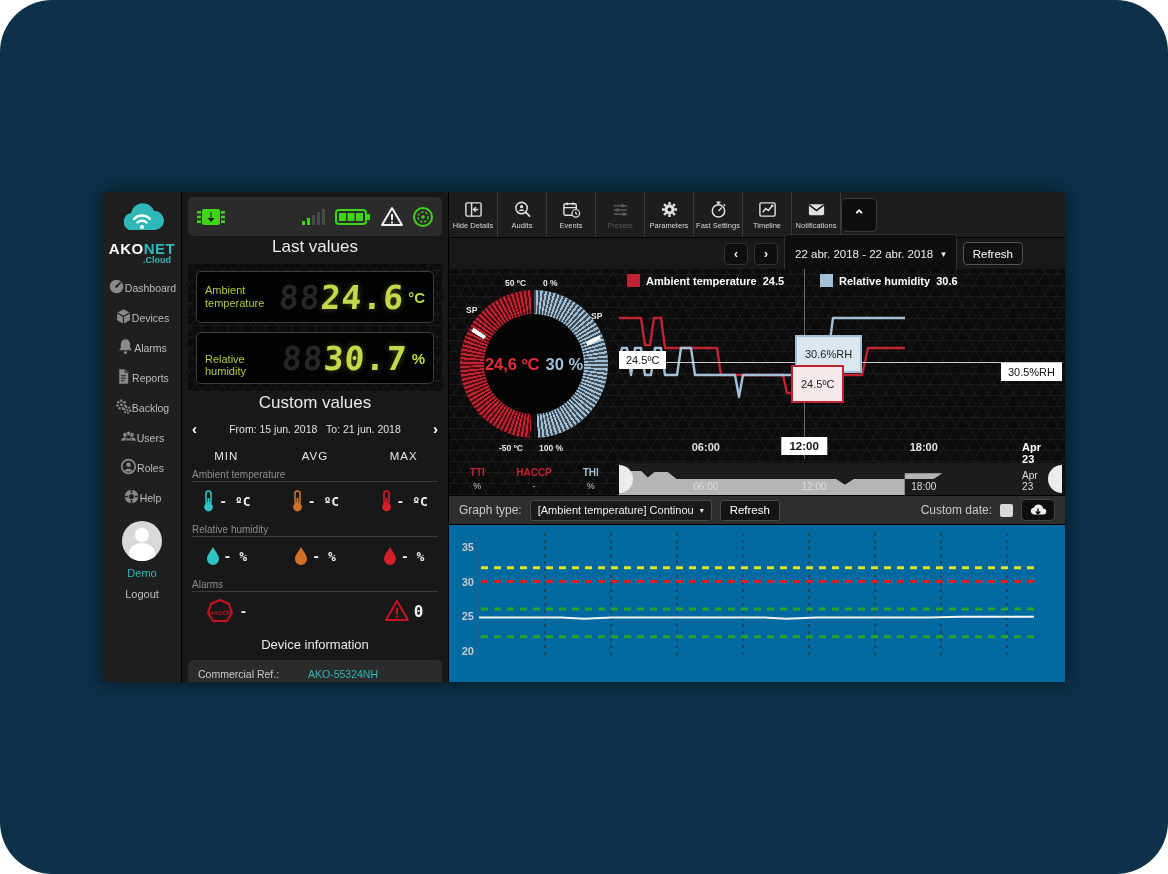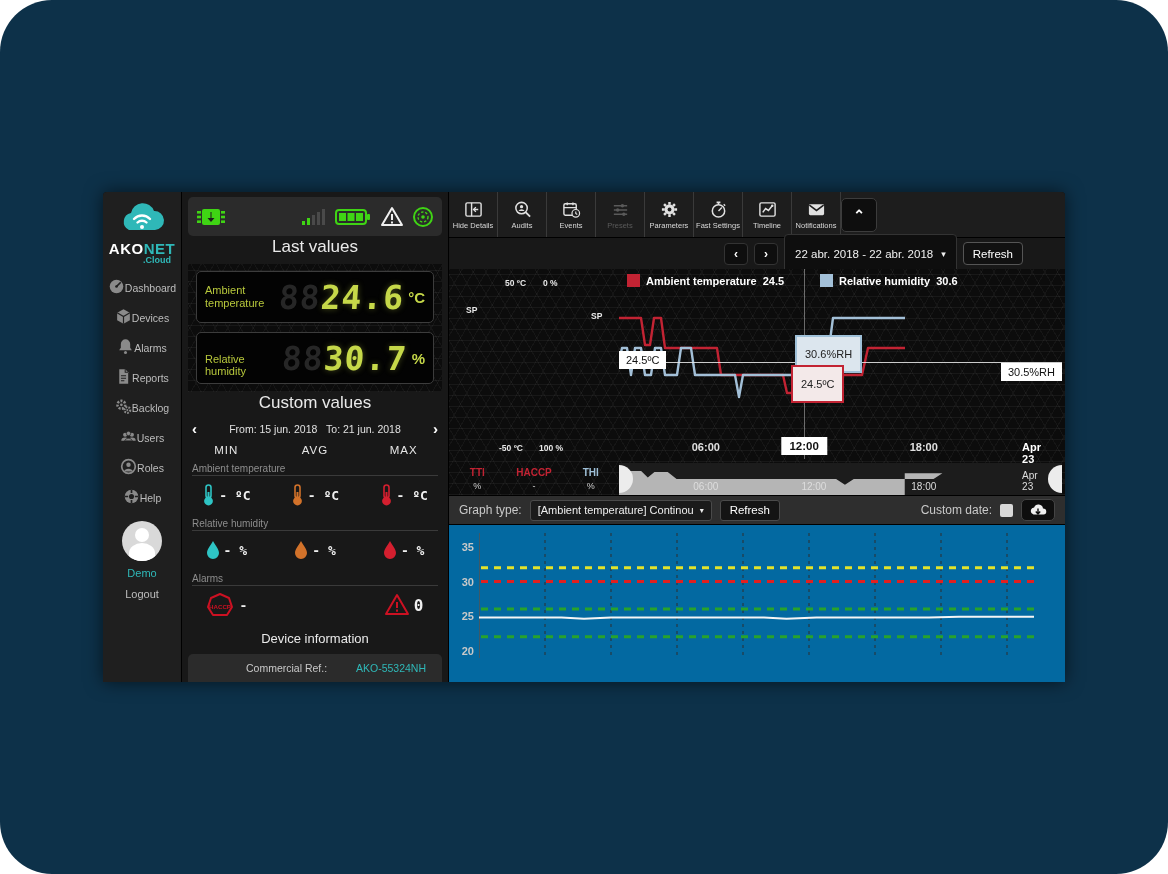--- a/index.html
+++ b/index.html
@@ -37,30 +37,30 @@
   .display-box { margin:7px 6px 0 6px; height:128px; padding:7px 8px; }
   .display-row { height:52px; background:#030303; border:1px solid #3c3c3c; border-radius:5px; display:flex; align-items:center; padding:0 8px; margin-bottom:9px; }
   .display-label { color:#b8c83c; font-size:11px; width:78px; line-height:1.15; }
   .seg { flex:1; text-align:right; font-family:"DejaVu Sans Mono",monospace; font-weight:bold; font-size:33px; letter-spacing:1px; transform:skewX(-4deg); white-space:nowrap;}
   .seg .ghost { color:#262626; }
   .seg .lit { color:#c6d849; text-shadow:0 0 6px rgba(198,216,73,.35); }
   .seg-unit { color:#c6d849; font-size:15px; font-weight:bold; margin-left:4px; }
   .week-nav { display:flex; align-items:center; margin:8px 10px 0 10px; color:#ddd; }
   .week-nav .dates { flex:1; text-align:center; font-size:10.5px; color:#e0e0e0;}
   .chev { color:#fff; font-size:15px; font-weight:bold; cursor:pointer; line-height:1;}
-  .mmx-head { display:flex; margin-top:8px; }
+  .mmx-head { display:flex; margin-top:14px; }
   .mmx-head div { flex:1; text-align:center; color:#e6e6e6; font-size:11.5px; letter-spacing:1px; }
   .group-label { color:#8d8d8d; font-size:10px; margin:7px 10px 0 10px; border-bottom:1px solid #3a3a3a; padding-bottom:1px;}
   .mmx-row { display:flex; margin-top:3px; }
   .mmx-cell { flex:1; display:flex; align-items:center; justify-content:center; gap:4px; height:32px; }
   .mmx-val { color:#f0f0f0; font-size:13px; font-weight:bold; font-family:"DejaVu Sans Mono",monospace;}
   .alarm-row { display:flex; margin-top:3px; }
   .info-title { text-align:center; color:#e9e9e9; font-size:13px; margin-top:10px; }
   .info-box { margin:8px 6px 0 6px; background:#2b2b2b; border-radius:5px; padding:8px 10px; }
-  .info-row { display:flex; font-size:10.5px; margin-bottom:6px;margin-left:48px;}
+  .info-row { display:flex; font-size:10.5px; margin-bottom:6px;}
   .info-row .k { color:#c9c9c9; width:110px; }
   .info-row .v { color:#2fb8b8; }
 
   
   .main-panel { flex:1; background:#181818; display:flex; flex-direction:column; min-width:0;}
   .hdr { height:46px; background:#1d1d1d; display:flex; align-items:stretch; border-bottom:1px solid #000;}
   .tb-btn { width:49px; border-right:1px solid #3a3a3a; display:flex; flex-direction:column; align-items:center; justify-content:center; gap:2px; cursor:pointer;}
   .tb-btn svg { width:19px; height:19px; }
   .tb-label { font-size:7.5px; color:#d8d8d8; white-space:nowrap;}
   .tb-btn.disabled .tb-label { color:#5a5a5a; }
@@ -458,20 +458,28 @@
         <span style="font-size:9px">▾</span>
       </div>
       <div class="btn">
             <span>Refresh</span>
           </div>
     </div>
 
     <div class="viz hexbg">
 
       <div class="gauge-col">
+        <div class="ring">
+          <div class="sp-mark" style="transform:rotate(-57deg) translateY(-66px);"></div>
+          <div class="sp-mark" style="transform:rotate(64deg) translateY(-66px);"></div>
+          <div class="ring-hole">
+            <span class="g-temp">24,6 ºC</span>
+            <span class="g-hum">30 %</span>
+          </div>
+        </div>
         <span class="g-label" style="left:56px; top:9px;">50 ºC</span>
         <span class="g-label" style="left:94px; top:9px;">0 %</span>
         <span class="g-label" style="left:17px; top:36px;">SP</span>
         <span class="g-label" style="left:142px; top:42px;">SP</span>
         <span class="g-label" style="left:50px; top:174px;">-50 ºC</span>
         <span class="g-label" style="left:90px; top:174px;">100 %</span>
         <div class="g-stats">
           <div class="g-stat">
                 <div class="n" style="color:#c22333">TTI</div>
                 <div class="v">%</div>

